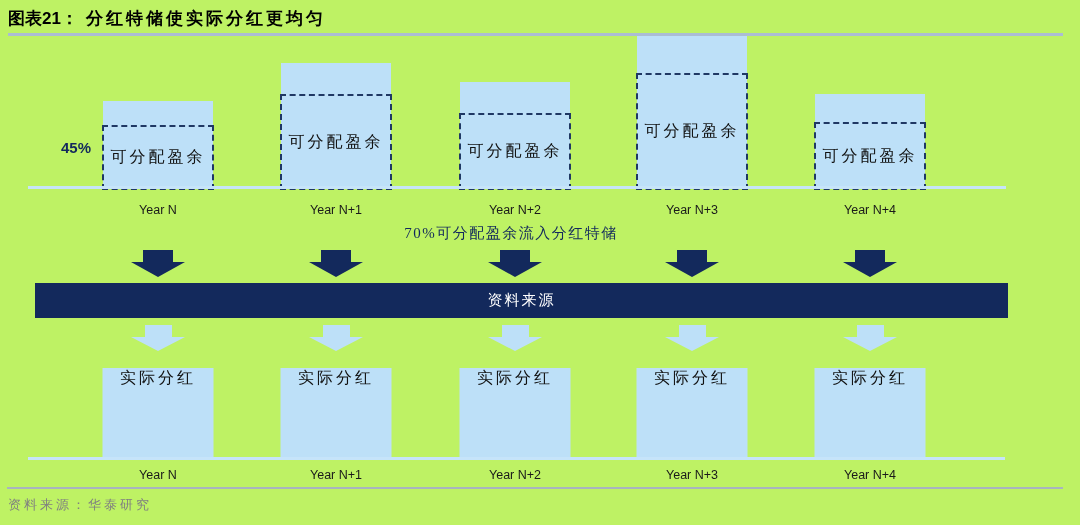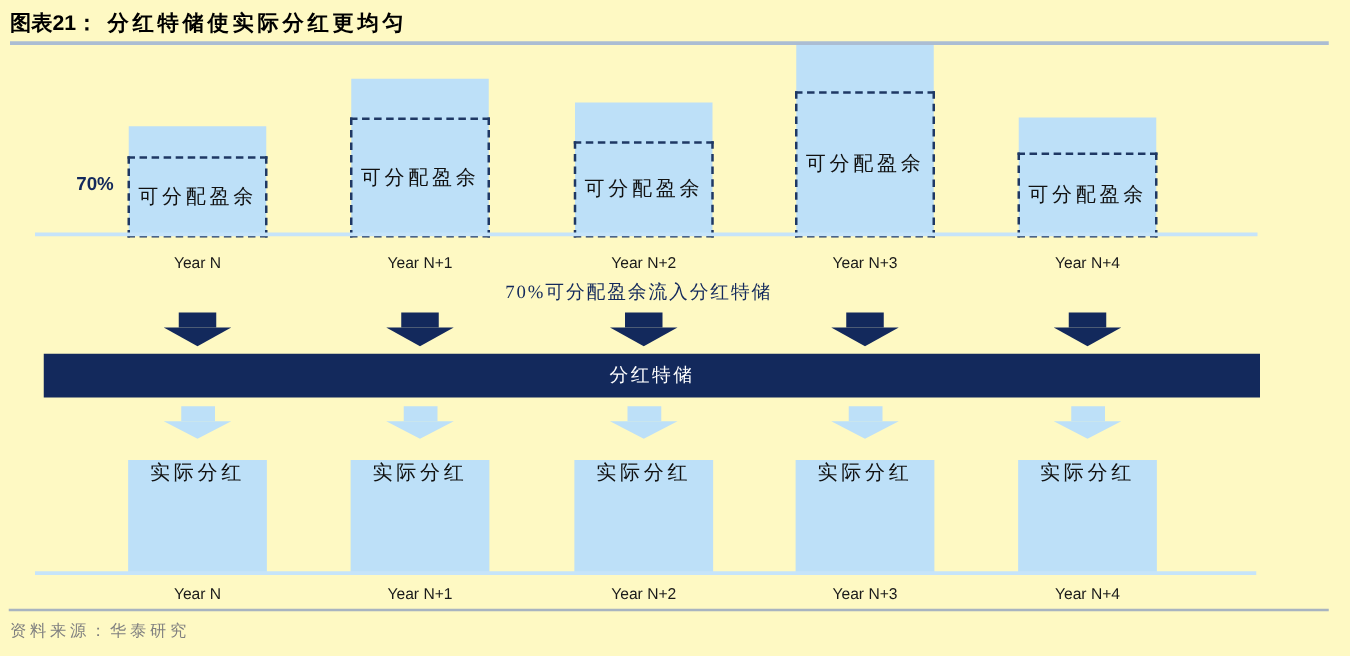--- a/index.html
+++ b/index.html
@@ -1,16 +1,16 @@
 <!DOCTYPE html>
 <html><head>
 <meta charset="utf-8">
 <style>
   html,body{margin:0;padding:0;background:#ffffff;}
-  .page{position:relative;width:1080px;height:525px;background:#fef9c3;overflow:hidden;
+  .page{position:relative;width:1080px;height:525px;background:#bef264;overflow:hidden;
         font-family:"Liberation Serif","DejaVu Serif",serif;}
 
   .title-row{position:absolute;left:8px;top:7px;white-space:nowrap;}
   .title-label{font-family:"Liberation Sans","DejaVu Sans",sans-serif;font-weight:bold;
                font-size:17px;color:#000;}
   .title-text{font-weight:bold;font-size:17px;color:#000;letter-spacing:3px;margin-left:8px;}
   .title-underline{position:absolute;left:8px;top:33px;width:1055px;height:3px;
                    background:var(--c-title-underline,#ABBDD3);}
 
   .top-chart{position:absolute;left:0;top:0;width:1080px;height:188px;}
@@ -85,21 +85,21 @@
         <div class="dashed-box" style="height: 117px;">
           <span>可分配盈余</span>
         </div>
       </div>
       <div class="bar" style="left: 815px; width: 110px; height: 94px;">
         <div class="dashed-box" style="height: 68px;">
           <span>可分配盈余</span>
         </div>
       </div>
     </div>
-  <div class="seventy">70%</div>
+  <div class="seventy">45%</div>
   <div class="axis-line" style="left:28px;top:186px;width:978px;"></div>
   <div id="top-years">
       <div class="year-label" style="left: 158px; top: 203px;">Year N</div>
       <div class="year-label" style="left: 336px; top: 203px;">Year N+1</div>
       <div class="year-label" style="left: 515px; top: 203px;">Year N+2</div>
       <div class="year-label" style="left: 692px; top: 203px;">Year N+3</div>
       <div class="year-label" style="left: 870px; top: 203px;">Year N+4</div>
     </div>
 
   <div class="flow-heading">70%可分配盈余流入分红特储</div>
@@ -120,21 +120,21 @@
         <div class="stem"></div>
         <div class="head"></div>
       </div>
       <div class="arrow dark-arrow" style="left: 870px; top: 250px;">
         <div class="stem"></div>
         <div class="head"></div>
       </div>
     </div>
 
   <div class="reserve-bar">
-    <span>分红特储</span>
+    <span>资料来源</span>
   </div>
 
   <div id="light-arrows">
       <div class="arrow light-arrow" style="left: 158px; top: 325px;">
         <div class="stem"></div>
         <div class="head"></div>
       </div>
       <div class="arrow light-arrow" style="left: 336px; top: 325px;">
         <div class="stem"></div>
         <div class="head"></div>

